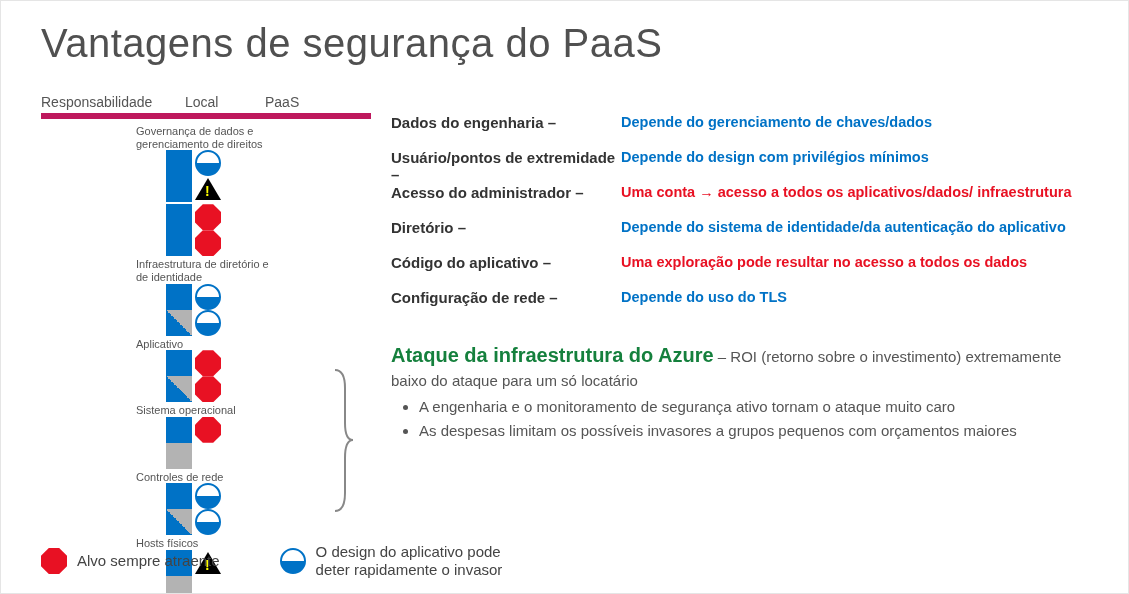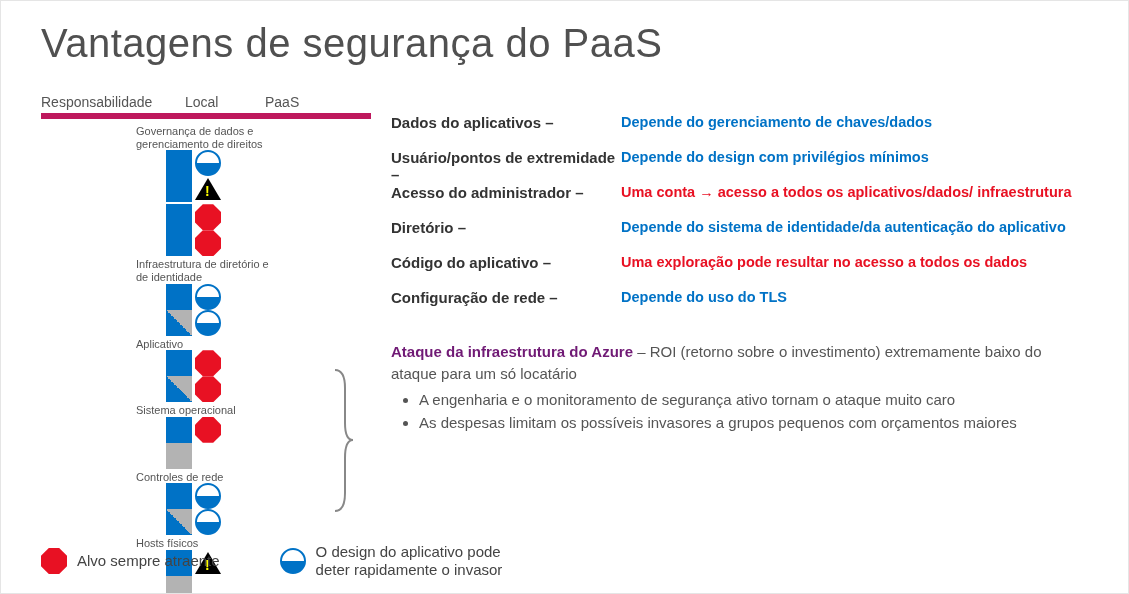--- a/index.html
+++ b/index.html
@@ -128,21 +128,21 @@
     top: 367px;
     width: 20px;
     height: 145px;
   }
   .azure-block {
     margin-top: 18px;
     font-size: 15px;
     color:#555;
     line-height:1.45;
   }
-  .azure-block .heading { font-weight:600; color:#701a75; font-size:15px;}
+  .azure-block .heading { font-weight:600; color:#15803d; font-size:20px;}
   .azure-block ul { margin-left: 28px; margin-top:4px; }
   .azure-block li { margin-bottom:2px; }
   .legend {
     position:absolute;
     bottom: 14px;
     left: 40px;
     display:flex;
     gap: 60px;
     align-items:center;
     font-size:15px;
@@ -289,21 +289,21 @@
             <span class="ic sq-gray"></span>
             <span class="ic"></span>
           </div>
         </div>
       </div>
   </div>
 
   <div class="right">
     <div id="details-body">
         <div class="rrow">
-          <div class="cat">Dados do aplicativos –</div>
+          <div class="cat">Dados do engenharia –</div>
           <div class="note"><span class="blue">Depende do gerenciamento de chaves/dados</span></div>
         </div>
         <div class="rrow">
           <div class="cat">Usuário/pontos de extremidade –</div>
           <div class="note"><span class="blue">Depende do design com privilégios mínimos</span></div>
         </div>
         <div class="rrow">
           <div class="cat">Acesso do administrador –</div>
           <div class="note"><span class="red">Uma conta</span> <span class="arrow">→</span> <span class="red">acesso a todos os aplicativos/dados/ infraestrutura</span></div>
         </div>

